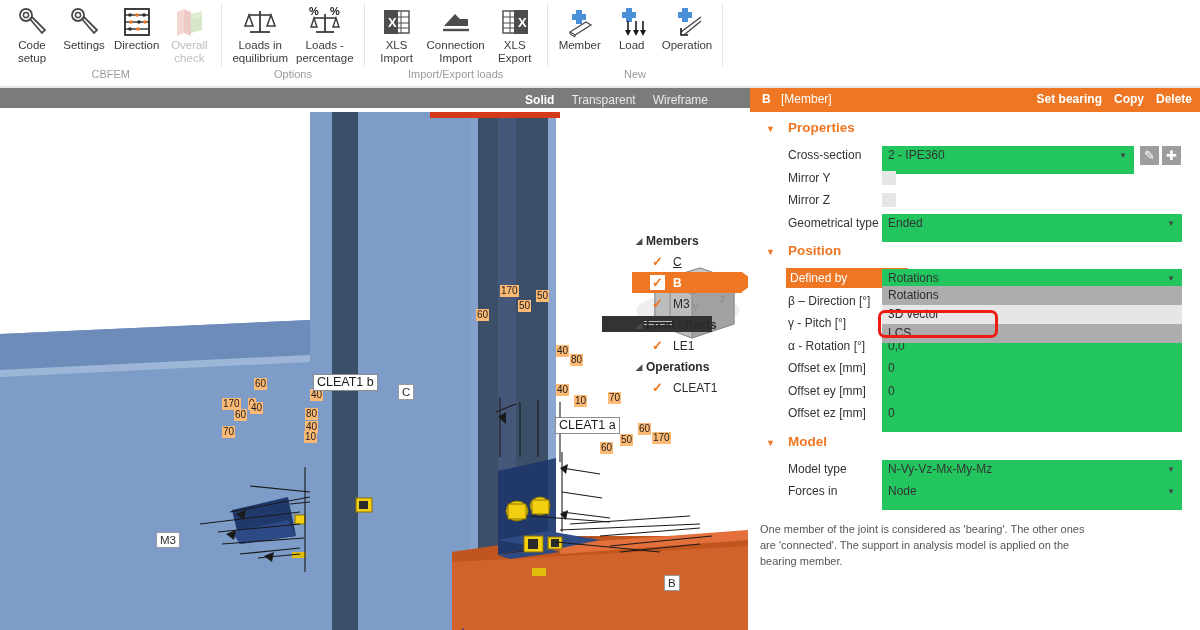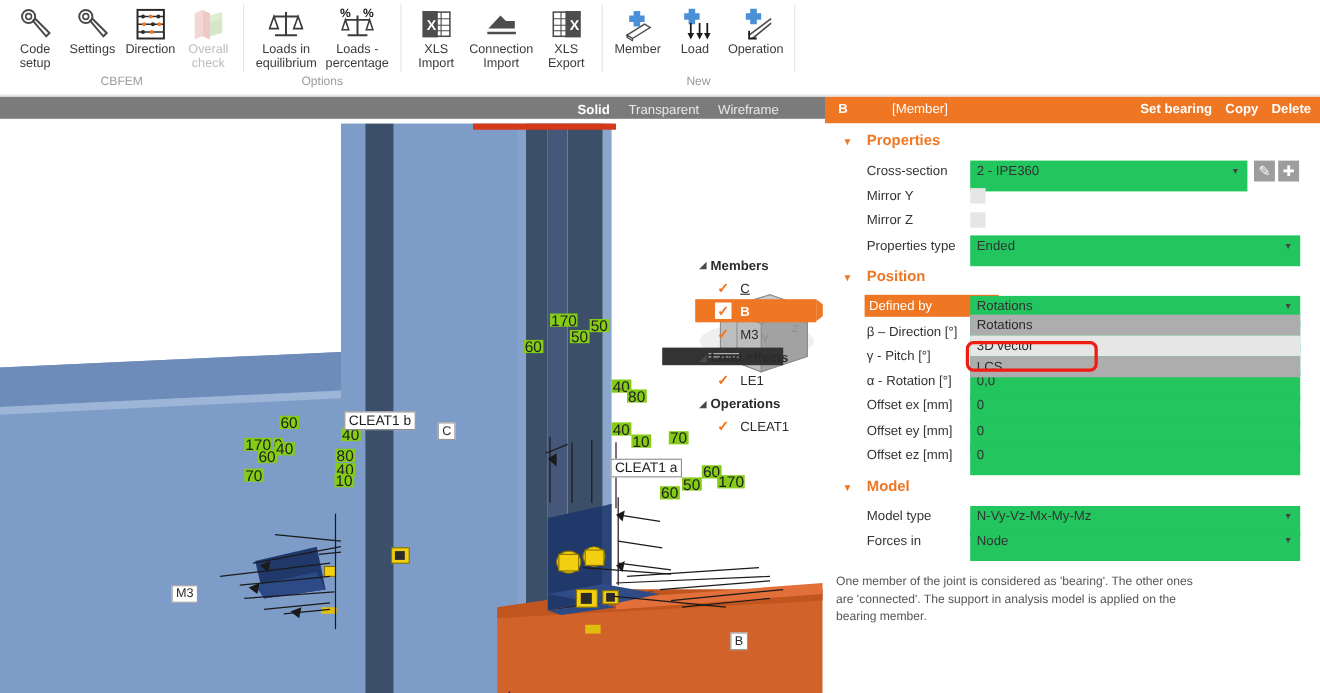--- a/index.html
+++ b/index.html
@@ -35,21 +35,21 @@
   .viewbar .mode{font-size:12px;color:#e9e9e9;cursor:default;}
   .viewbar .mode.active{color:#ffffff;font-weight:bold;}
 
   
   .viewport{position:absolute;left:0;top:112px;width:748px;height:518px;
        background:#ffffff;overflow:hidden;}
   .vp-svg{position:absolute;left:0;top:0;}
 
   .vlabel{position:absolute;background:#ffffff;border:1px solid #9a9a9a;
       font-size:11.5px;color:#2b2b2b;padding:0px 3px;line-height:14px;white-space:nowrap;}
-  .dimlabel{position:absolute;background:#84cc16;border:none;font-size:14px;
+  .dimlabel{position:absolute;background:#fdba74;border:none;font-size:10px;
       color:#202020;padding:0 1px;line-height:12px;white-space:nowrap;}
   .leaderlabel{position:absolute;background:#ffffff;border:1px solid #8d8d8d;
       font-size:12.5px;color:#1d1d1d;padding:0 3px;line-height:15px;white-space:nowrap;}
 
   
   .tree{position:absolute;right:6px;top:118px;width:110px;}
   .tnode{display:flex;align-items:center;height:21px;font-size:12px;}
   .tnode .caret{width:14px;color:#4a4a4a;font-size:9px;text-align:center;}
   .tnode .tlabel{font-weight:bold;color:#2b2b2b;}
   .tleaf{position:relative;display:flex;align-items:center;height:21px;font-size:12px;
@@ -66,21 +66,21 @@
       border-left:13px solid #ef7622;}
   .underline{text-decoration:underline;}
   .darkbar{position:absolute;right:36px;top:204px;width:110px;height:16px;background:#333333;}
   .darkbar i{position:absolute;left:42px;top:5px;width:28px;height:1px;background:#bbb;}
   .darkbar i.b{top:8px;}
 
   
   .panel{position:absolute;left:750px;top:88px;width:450px;height:542px;background:#fff;}
   .panel-header{position:relative;height:24px;background:#ef7622;color:#fff;}
   .panel-header .ptitle{position:absolute;left:12px;top:4px;font-size:12px;font-weight:bold;}
-  .panel-header .psub{position:absolute;left:31px;top:4px;font-size:12px;font-weight:normal;margin-left:30px;}
+  .panel-header .psub{position:absolute;left:31px;top:4px;font-size:12px;font-weight:normal;}
   .panel-header .pacts{position:absolute;right:8px;top:4px;display:flex;gap:12px;}
   .panel-header .pact{font-size:12px;font-weight:bold;color:#fff;cursor:default;}
 
   .sect{margin-top:9px;position:relative;height:18px;}
   .sect .scaret{position:absolute;left:16px;top:3px;color:#ef7622;font-size:9px;}
   .sect .stitle{position:absolute;left:38px;top:-1px;color:#ef7622;font-weight:bold;font-size:13.5px;}
 
   .prow{position:relative;height:22.5px;}
   .prow .plab{position:absolute;left:38px;top:3px;font-size:12px;color:#333;width:122px;}
   .prow .plab.hl{background:#ef7622;color:#fff;left:36px;top:0;height:20px;line-height:20px;
@@ -233,20 +233,21 @@
                   <line x1="4" y1="17" x2="19" y2="17" stroke="#4a4a4a" stroke-width="1"></line>
                   <line x1="4" y1="22" x2="19" y2="22" stroke="#4a4a4a" stroke-width="1"></line>
                   <line x1="11" y1="5" x2="11" y2="27" stroke="#4a4a4a" stroke-width="1"></line>
                   <rect x="15" y="4" width="14" height="24" fill="#4d4d4d"></rect>
                   <text x="19" y="21" font-size="13" font-weight="bold" fill="#fff" font-family="Liberation Sans, sans-serif">X</text>
                 </svg>
               </div>
               <div class="lbl">XLS<br>Export</div>
             </div>
           </div>
+          <div class="gname">Import/Export loads</div>
         </div>
         <div class="rsep"></div>
         <div class="rgroup">
           <div class="items">
             <div class="rbtn">
               <div class="glyph">
                 <svg width="32" height="32" viewBox="0 0 32 32">
                   <path d="M12,4 L18,4 L18,8 L22,8 L22,14 L18,14 L18,18 L12,18 L12,14 L8,14 L8,8 L12,8 Z" fill="#4a90d9"></path>
                   <polygon points="6,26 22,16 27,19 11,29" fill="#fff" stroke="#4a4a4a" stroke-width="1.3"></polygon>
                   <polygon points="6,26 11,29 11,31 6,28" fill="#d8d8d8" stroke="#4a4a4a" stroke-width="1"></polygon>
@@ -527,21 +528,21 @@
       <span class="plab">Mirror Y</span>
       <span class="chkbox"></span>
     </div>
 
     <div class="prow">
       <span class="plab">Mirror Z</span>
       <span class="chkbox"></span>
     </div>
 
     <div class="prow">
-      <span class="plab">Properties type</span>
+      <span class="plab">Geometrical type</span>
       <span class="fld">
         <span>Ended</span>
         <span class="dd">▼</span>
       </span>
     </div>
 
     <div class="sect">
       <span class="scaret">▼</span>
       <span class="stitle">Position</span>
     </div>

